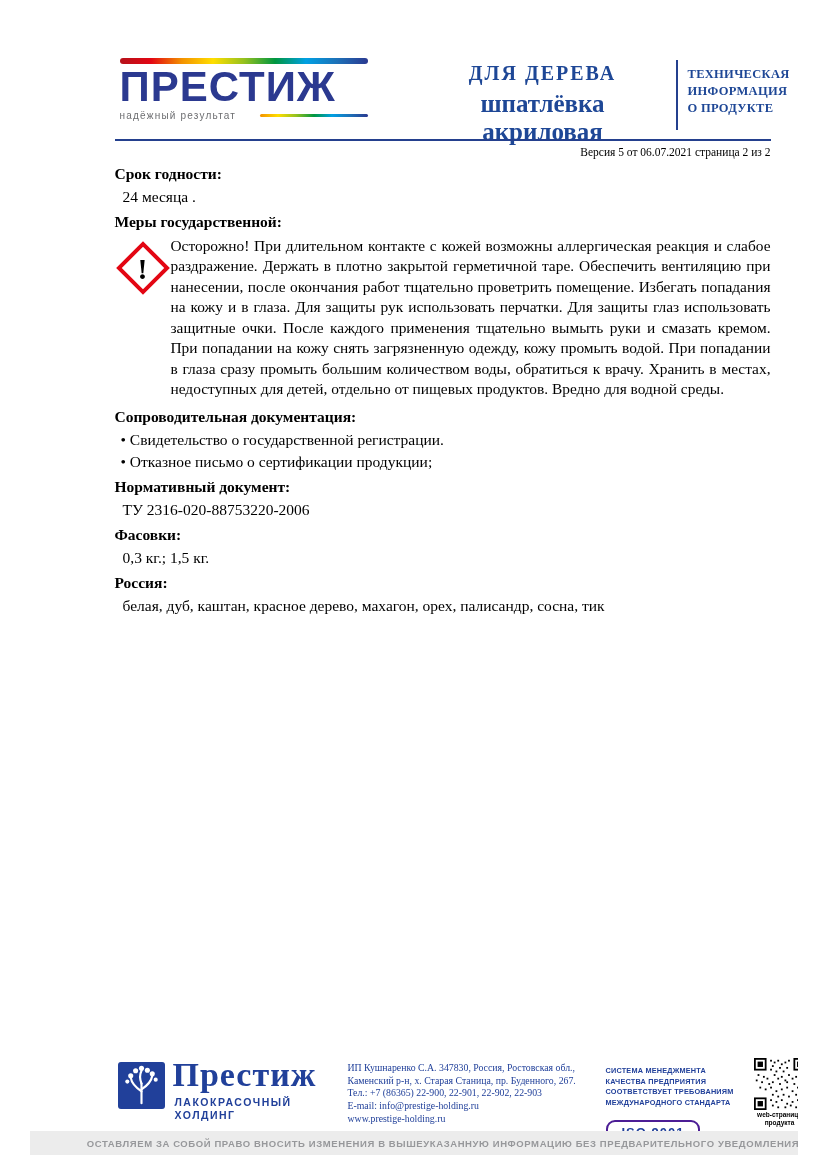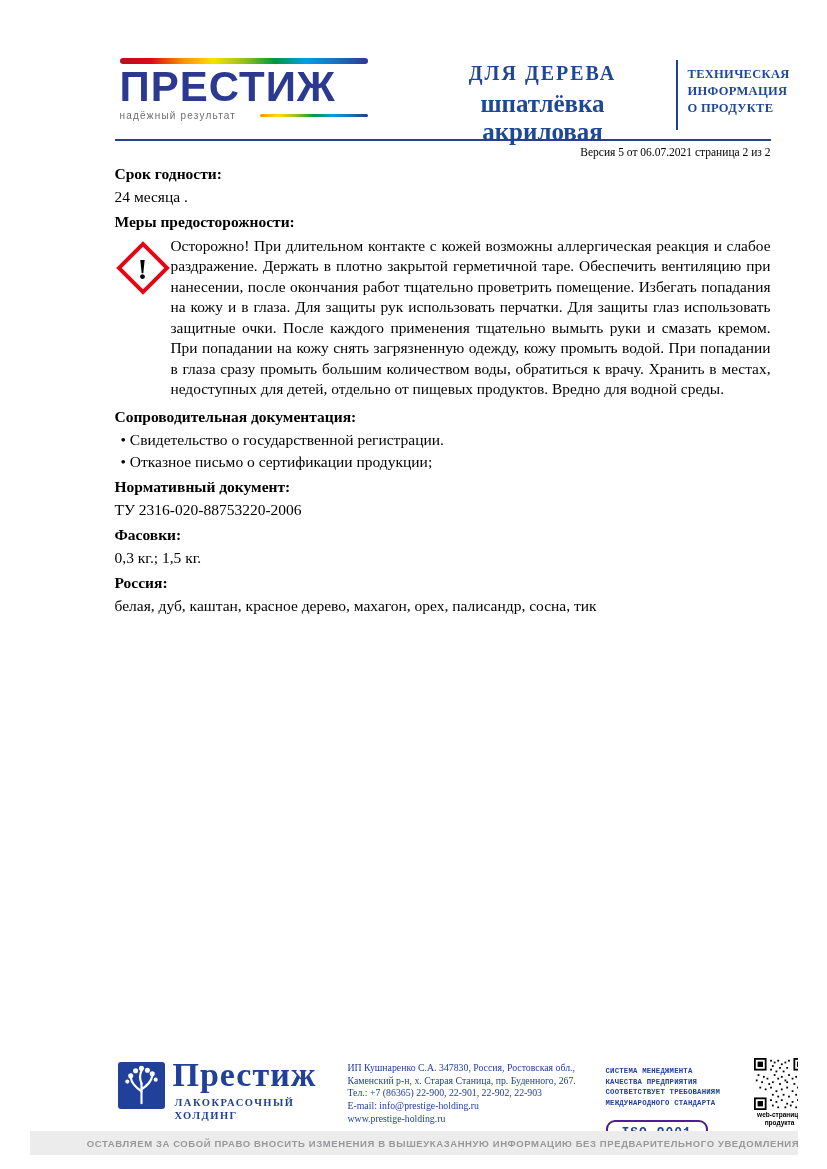--- a/index.html
+++ b/index.html
@@ -36,21 +36,21 @@
   .doc-type {
     position:absolute; left:658px; top:66px; width:130px;
     color:#1e4796; font-weight:bold; font-size:12.5px; line-height:1.35; letter-spacing:0.3px;
   }
   .header-rule { position:absolute; left:85px; top:139px; width:656px; height:2px; background:#24408e; }
   .version { position:absolute; left:441px; top:146px; width:300px; text-align:right; font-size:11.5px; color:#000; }
 
   
   .doc-body { position:absolute; left:85px; top:165px; width:656px; }
   .section-heading { font-size:15.5px; font-weight:bold; margin:0 0 5px; }
-  .section-value   { font-size:15.5px; margin:0 0 7px; }
+  .section-value   { font-size:15.5px; margin:0 8px 7px; }
   .precautions { display:flex; align-items:flex-start; margin:2px 0 8px; }
   .warning-icon { position:relative; flex:0 0 56px; width:56px; height:62px; margin-top:3px; }
   .warning-icon .diamond {
     position:absolute; left:9px; top:10px; width:38px; height:38px;
     border:4px solid #e30613; background:#fff; transform:rotate(45deg);
   }
   .warning-icon .excl {
     position:absolute; left:0; top:13px; width:56px; text-align:center;
     font-size:30px; font-weight:bold; color:#000; line-height:34px;
   }
@@ -61,30 +61,30 @@
   .bullets { margin:0 0 7px; }
 
   
   .footer-logo-square { position:absolute; left:88px; top:1062px; width:47px; height:47px; }
   .footer-logo-name {
     position:absolute; left:143px; top:1056px;
     font-size:34px; color:#21409a; font-weight:600; letter-spacing:1px;
   }
   .footer-logo-sub {
     position:absolute; left:145px; top:1096px;
-    font-family:Liberation Serif, serif; font-size:10.5px; font-weight:bold;
+    font-family:Liberation Sans, sans-serif; font-size:10.5px; font-weight:bold;
     color:#21409a; letter-spacing:1.5px; line-height:1.25;
   }
   .footer-contact {
     position:absolute; left:318px; top:1062px; width:230px;
     font-size:9.8px; color:#21409a; line-height:1.3;
   }
   .footer-iso {
     position:absolute; left:576px; top:1066px; width:140px;
-    font-family:Liberation Mono, monospace; font-size:7.3px; font-weight:bold;
+    font-family:Liberation Sans, sans-serif; font-size:7.3px; font-weight:bold;
     color:#21409a; line-height:1.45; letter-spacing:0.2px;
   }
   .iso-badge {
     display:inline-block; margin-top:12px; padding:2px 14px;
     border:2px solid #4c1d95; border-radius:9px;
     font-size:13px; font-weight:bold; letter-spacing:1px; color:#21409a;
   }
   .footer-qr { position:absolute; left:724px; top:1058px; width:52px; text-align:center; }
   .footer-qr svg { width:52px; height:52px; display:block; }
   .qr-caption {
@@ -129,21 +129,21 @@
 
   <div class="header-rule"></div>
 
   <div class="version">Версия 5 от 06.07.2021 страница 2 из 2</div>
 
   <div class="doc-body">
 
     <div class="section-heading">Срок годности:</div>
     <div class="section-value">24 месяца .</div>
 
-    <div class="section-heading">Меры предосторожности:</div>
+    <div class="section-heading">Меры государственной:</div>
 
     <div class="precautions">
       <div class="warning-icon">
         <div class="diamond"></div>
         <span class="excl">!</span>
       </div>
       <p class="precautions-text">Осторожно! При длительном контакте с кожей возможны аллергическая реакция и слабое раздражение. Держать в плотно закрытой герметичной таре. Обеспечить вентиляцию при нанесении, после окончания работ тщательно проветрить помещение. Избегать попадания на кожу и в глаза. Для защиты рук использовать перчатки. Для защиты глаз использовать защитные очки. После каждого применения тщательно вымыть руки и смазать кремом.  При попадании на кожу снять загрязненную одежду, кожу промыть водой. При попадании в глаза сразу промыть большим количеством воды, обратиться к врачу. Хранить в местах, недоступных для детей, отдельно от пищевых продуктов. Вредно для водной среды.</p>
     </div>
 
     <div class="section-heading">Сопроводительная документация:</div>

